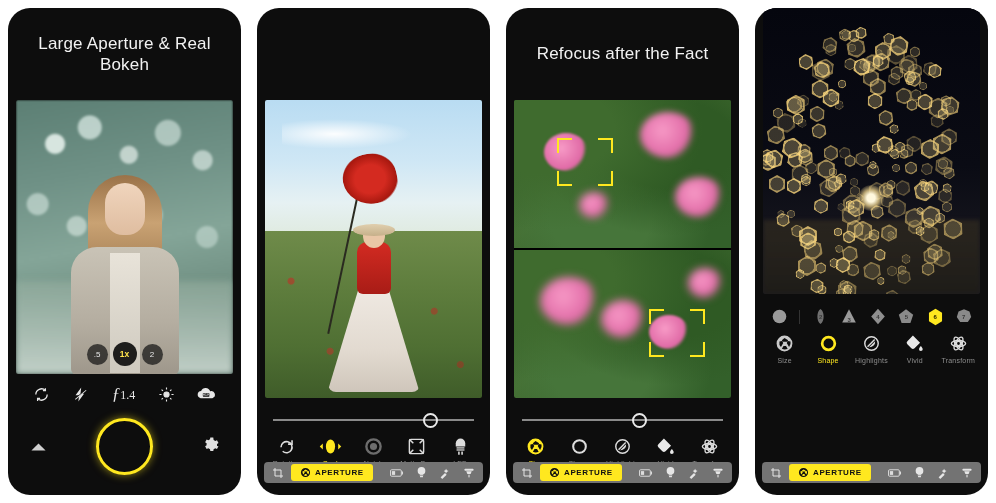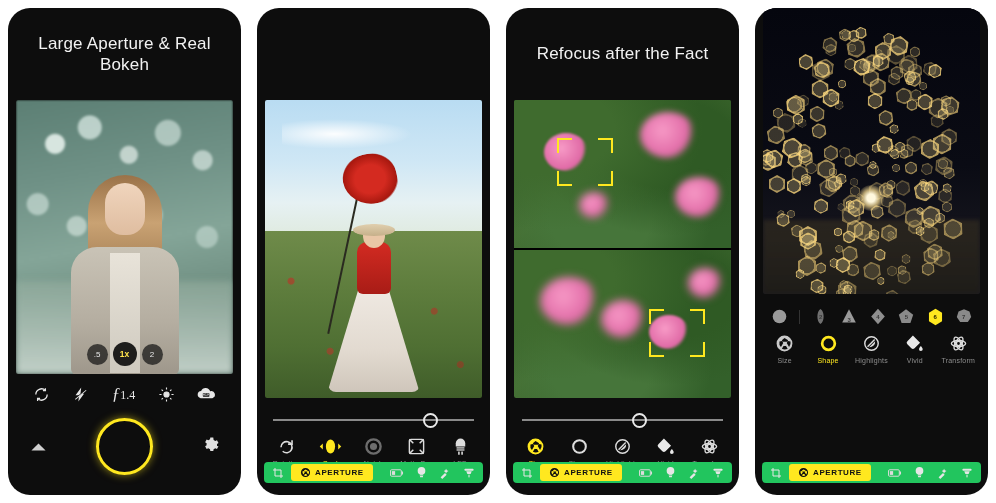--- a/index.html
+++ b/index.html
@@ -86,21 +86,21 @@
 
   .slider { position:relative; height:20px; margin:6px 16px 0; display:flex; align-items:center; }
   .slider .track { position:absolute; left:0; right:0; height:2px; background:#8a8a8a; }
   .slider .knob { position:absolute; width:15px; height:15px; border-radius:50%; border:2px solid #e9e9e9; background:transparent; }
 
   .toolrow { display:flex; justify-content:space-around; align-items:flex-end; padding:7px 8px 0; }
   .tool { display:flex; flex-direction:column; align-items:center; gap:4px; width:42px; }
   .tool .tlabel { font-size:7px; color:#8e8e8e; letter-spacing:.2px; white-space:nowrap; }
   .tool.active .tlabel { color:#ffe81f; }
 
-  .bottombar { position:absolute; left:7px; right:7px; bottom:12px; height:21px; border-radius:4px; background:#22c55e; display:flex; align-items:center; padding:0 3px; gap:2px; }
+  .bottombar { position:absolute; left:7px; right:7px; bottom:12px; height:21px; border-radius:4px; background:#737373; display:flex; align-items:center; padding:0 3px; gap:2px; }
   .bb-item { height:17px; display:flex; align-items:center; justify-content:center; border-radius:3px; padding:0 5px; }
   .bb-item.aperture { background:#ffe81f; gap:4px; padding:0 9px; }
   .bb-item.aperture .bb-text { color:#111; font-size:8px; font-weight:700; letter-spacing:.6px; }
   .bb-spacer { flex:1; }
 
   
   .p3-stage { height:298px; display:flex; flex-direction:column; gap:2px; background:#000; }
   .p3-half { position:relative; flex:1; overflow:hidden; }
   .leaf-bg { position:absolute; inset:0;
     background:

